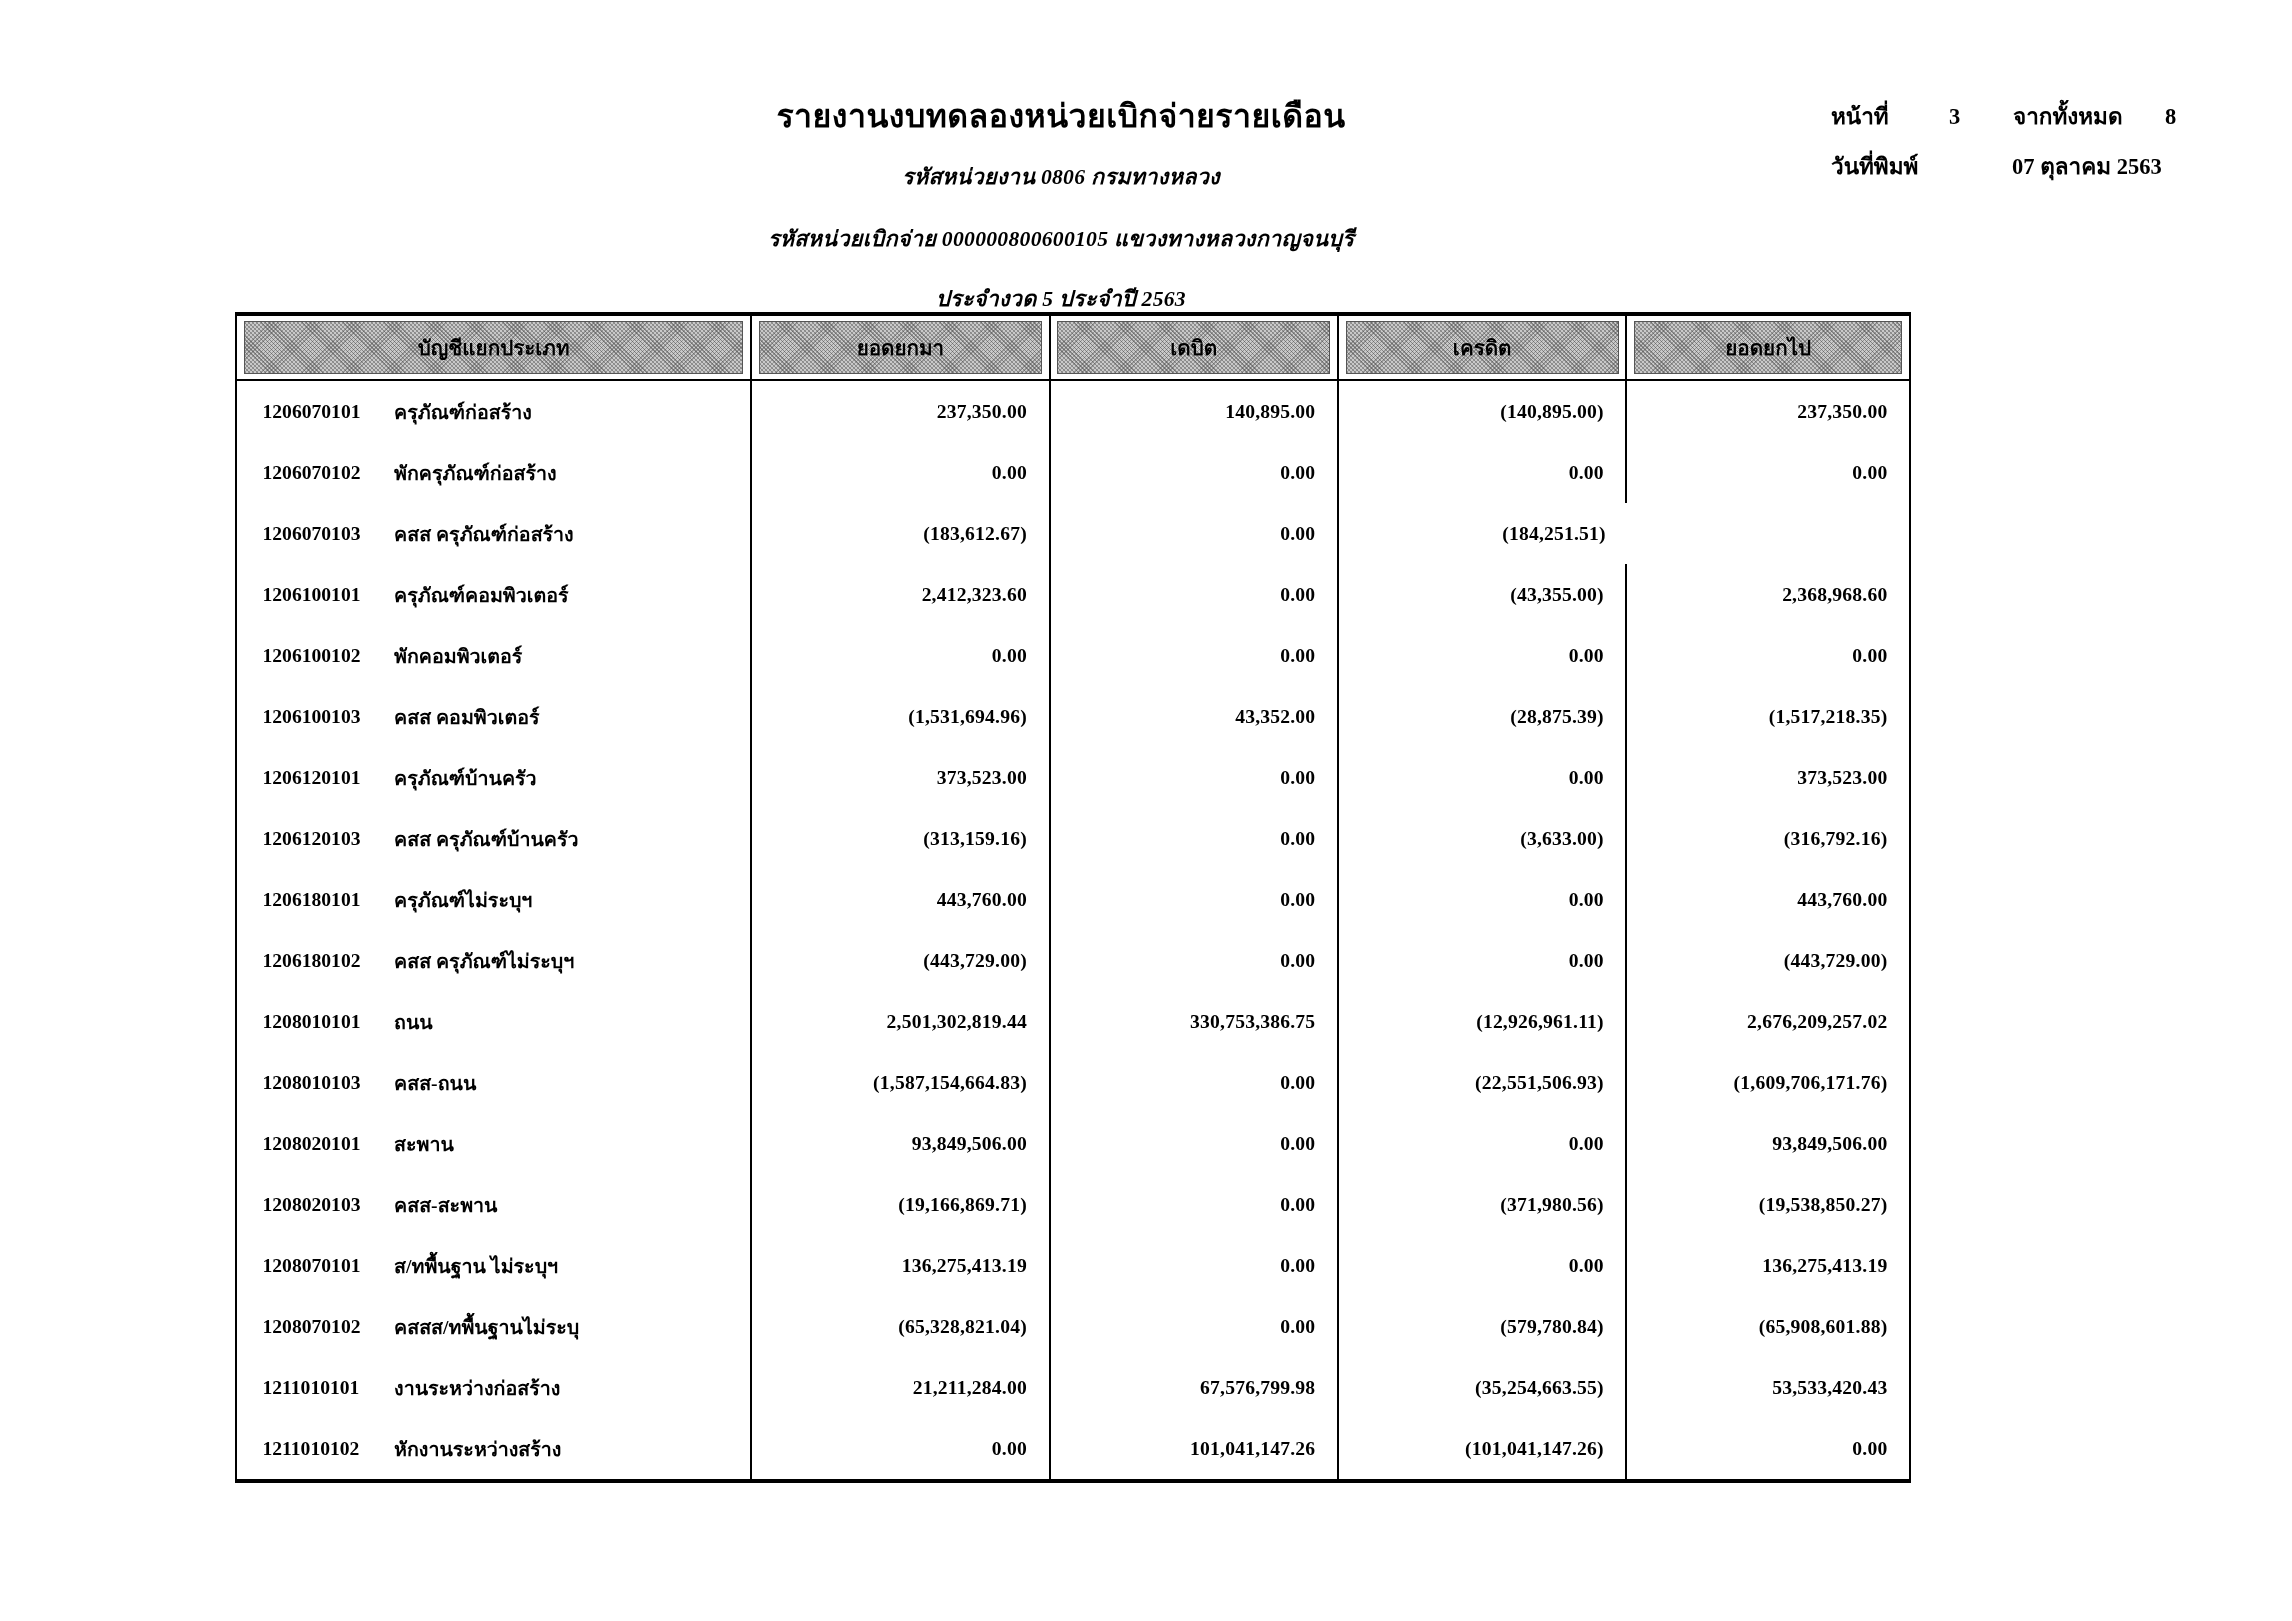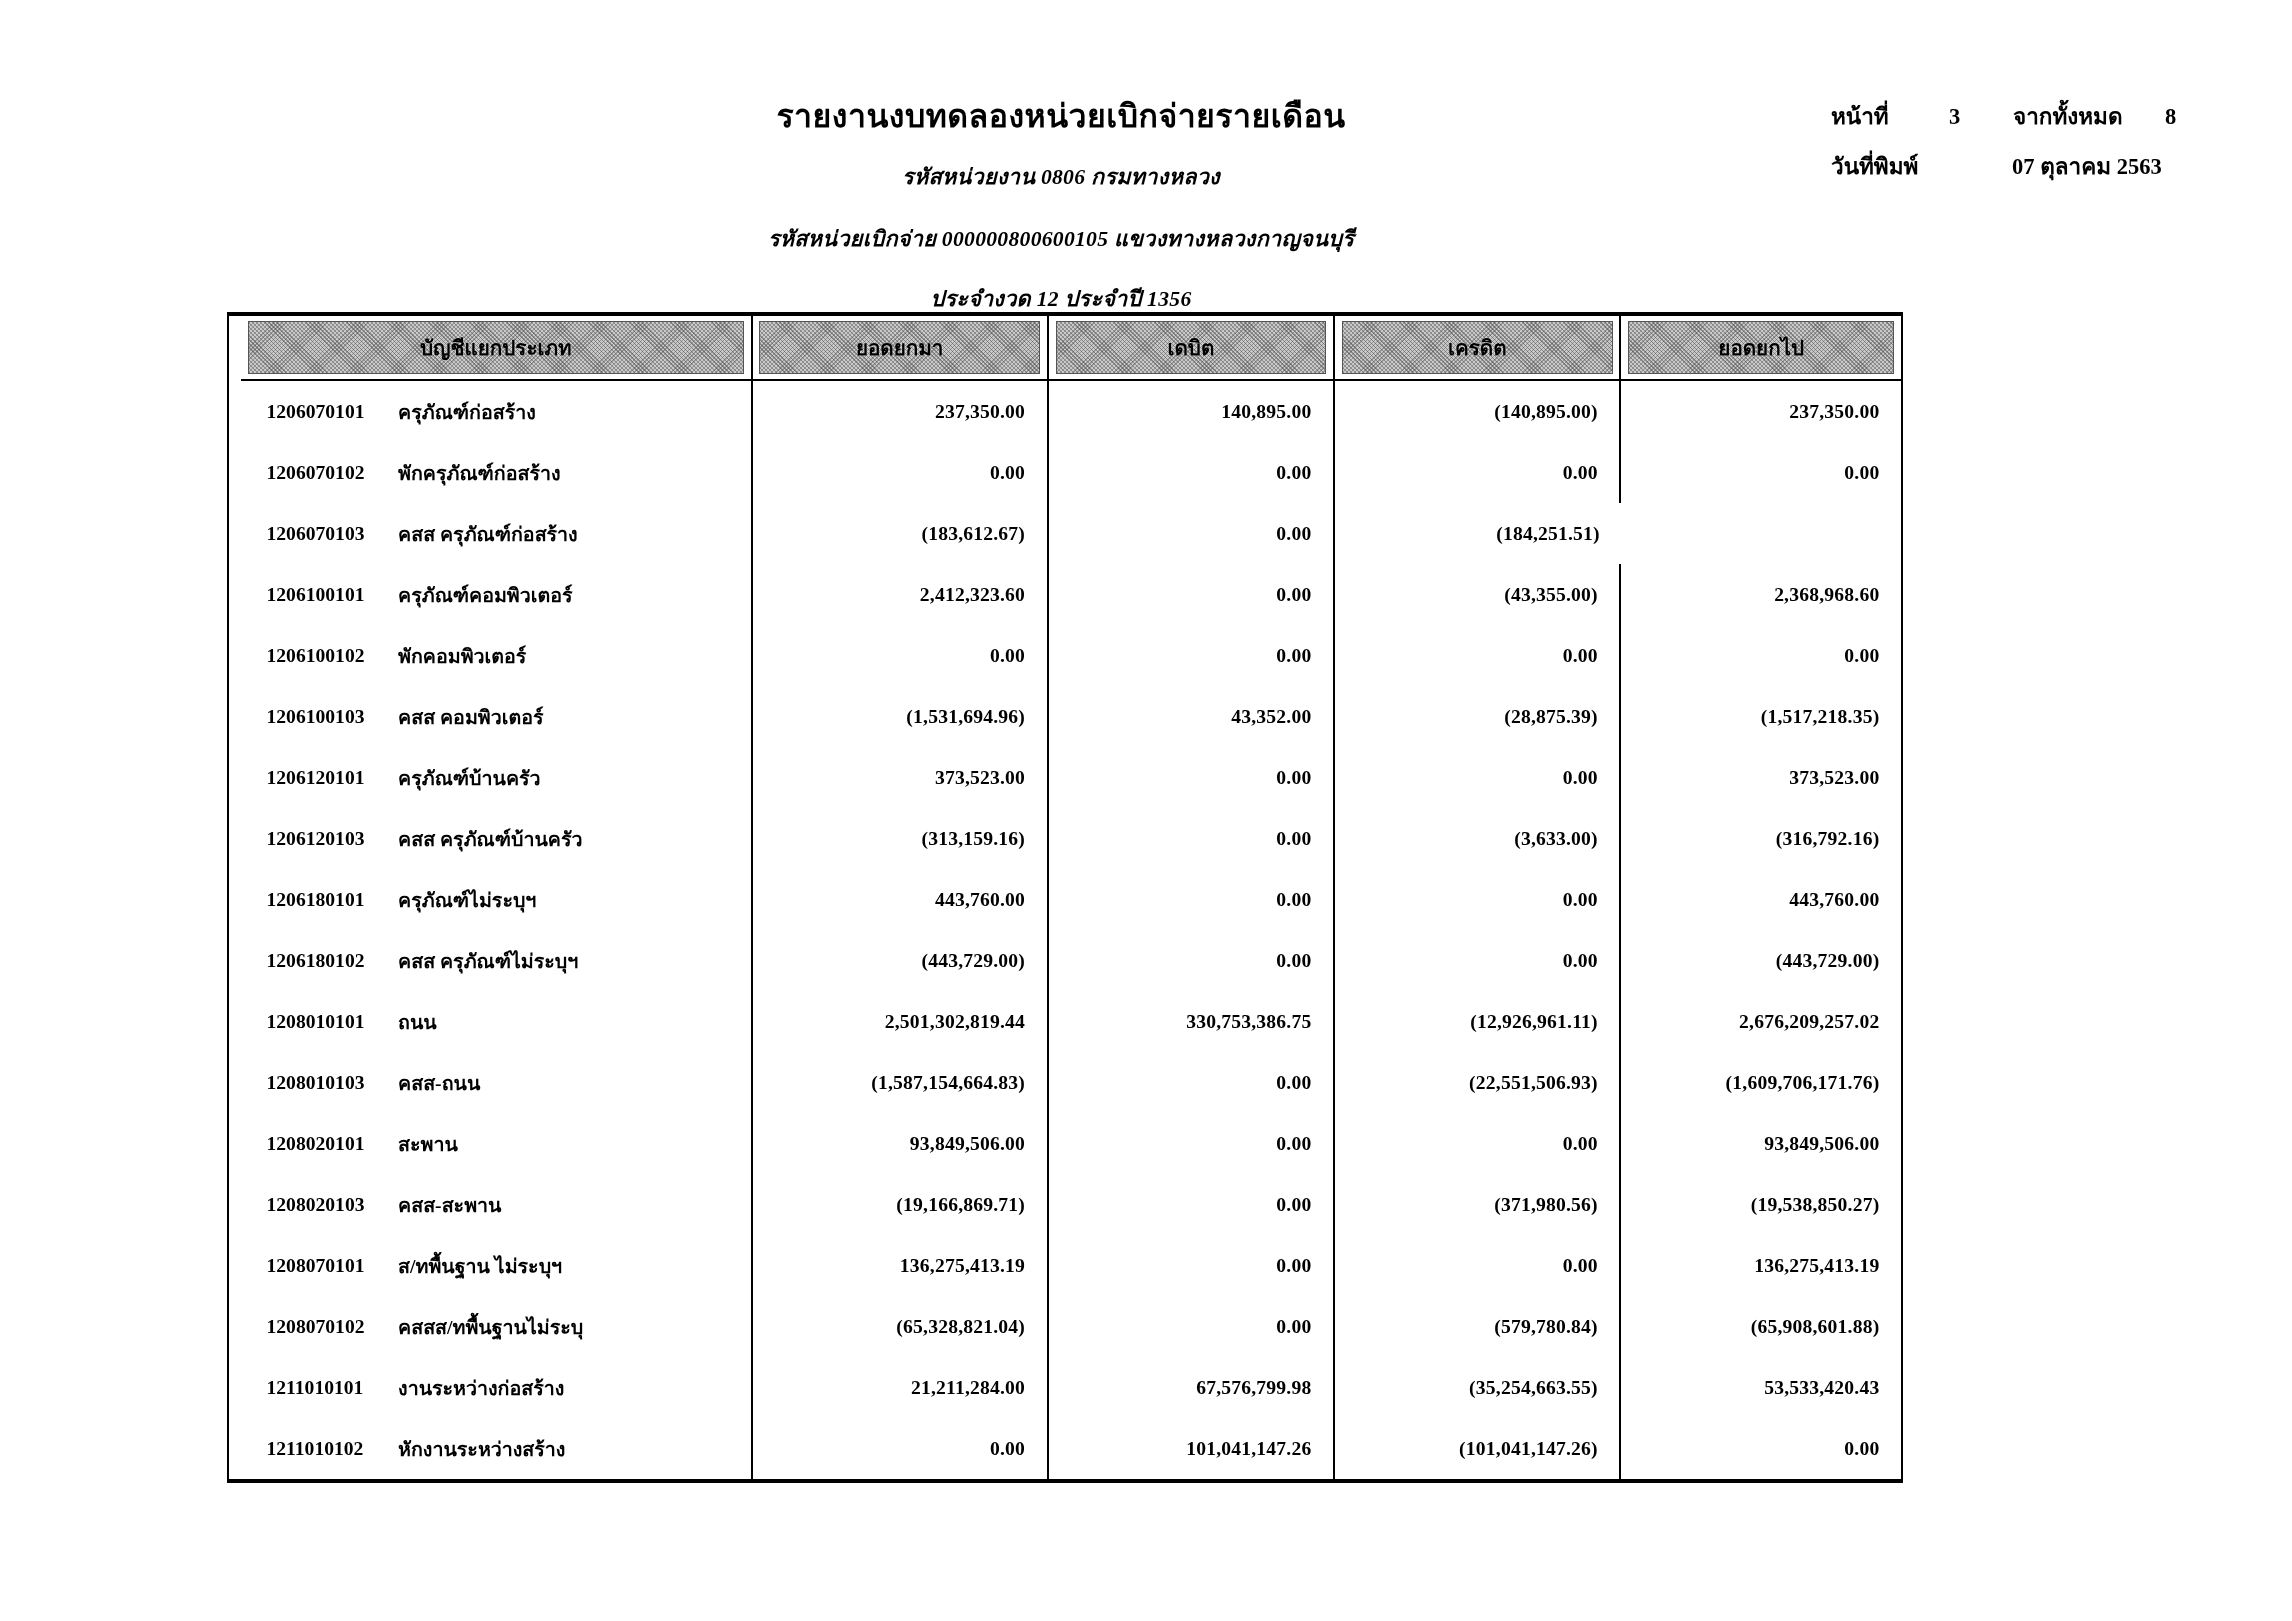--- a/index.html
+++ b/index.html
@@ -38,25 +38,24 @@
   .page-info .lbl{display:inline-block;}
   .page-info .val{display:inline-block;}
   .pi-l1-label{width:118px;}
   .pi-l1-page{width:64px;text-align:left;}
   .pi-l1-total-label{width:152px;}
   .pi-l2-label{width:132px;}
   .pi-l2-date{margin-left:49px;}
 
   
   .report-table{
-    position:absolute;left:227px;top:312px;width:1676px;
+    position:absolute;left:235px;top:312px;width:1676px;
     border:2.9px solid #000;border-top-width:4.9px;border-bottom-width:4.9px;
     box-sizing:border-box;
     background:#fff;
-    padding-left:12px;
   }
   .cols{
     display:grid;
     grid-template-columns:527fr 305fr 295fr 295fr 288fr;
   }
   .thead{
     border-bottom:2.9px solid #000;
     height:63px;
   }
   .th{
@@ -94,21 +93,21 @@
 </style>
 </head>
 <body>
 
 <div class="page">
 
   <div class="doc-header">
     <div class="doc-title">รายงานงบทดลองหน่วยเบิกจ่ายรายเดือน</div>
     <div class="doc-sub tight">รหัสหน่วยงาน 0806 กรมทางหลวง</div>
     <div class="doc-sub">รหัสหน่วยเบิกจ่าย 000000800600105 แขวงทางหลวงกาญจนบุรี</div>
-    <div class="doc-sub">ประจำงวด 12 ประจำปี 1356</div>
+    <div class="doc-sub">ประจำงวด 5 ประจำปี 2563</div>
   </div>
 
   <div class="page-info">
     <div class="line">
       <span class="lbl pi-l1-label">หน้าที่</span>
       <span class="val pi-l1-page">3</span>
       <span class="lbl pi-l1-total-label">จากทั้งหมด</span>
       <span class="val">8</span>
     </div>
     <div class="line">

